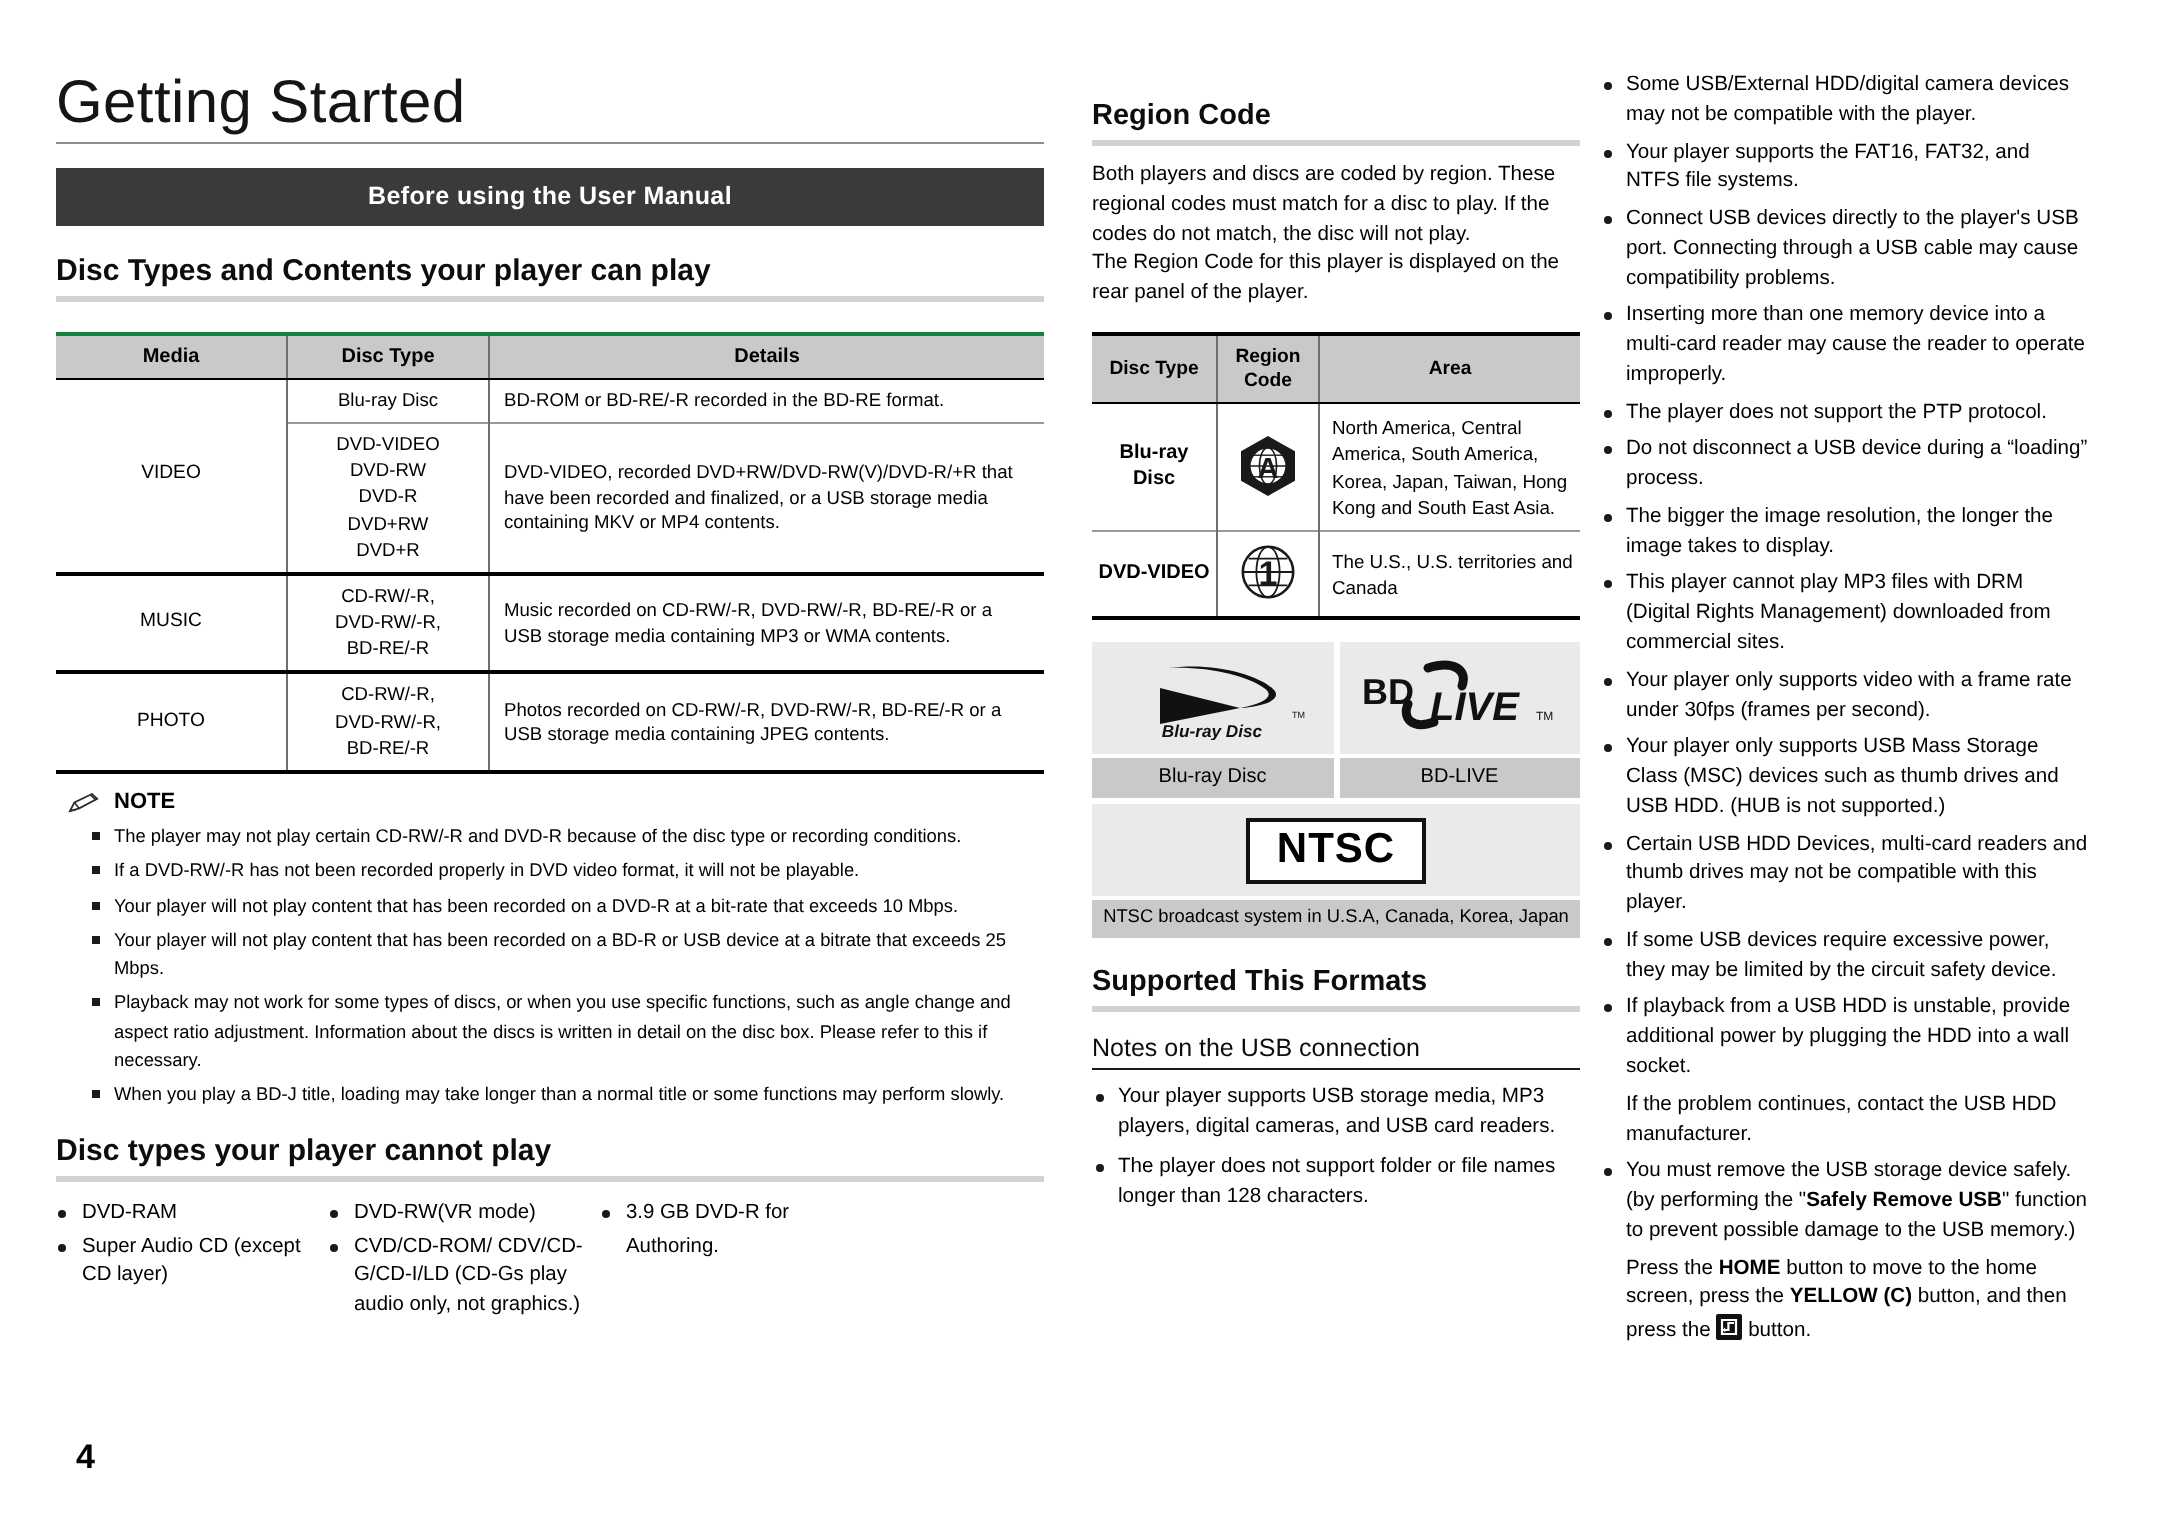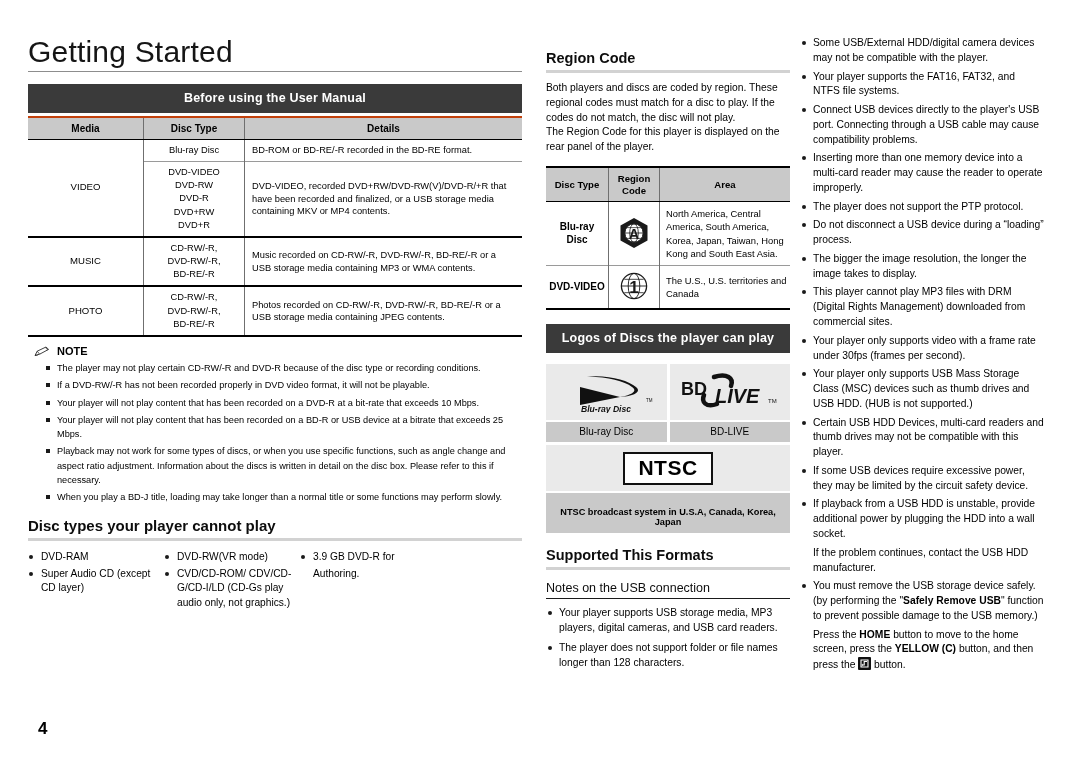--- a/index.html
+++ b/index.html
@@ -43,23 +43,23 @@
   .h2.tight { margin-top:13px; }
   .h3 {
     font-size:12.5px; font-weight:normal; color:#0d0d0d;
     margin:11px 0 0 0; padding-bottom:3px;
     border-bottom:1.5px solid #1a1a1a;
   }
   .h2-mid { font-size:14.5px; }
 
   
   table.disc {
-    width:100%; border-collapse:collapse; margin-top:3px;
+    width:100%; border-collapse:collapse; margin-top:15px;
     font-size:9.3px; line-height:1.33;
-    border-top:2px solid #c2410c; border-bottom:2px solid #000;
+    border-top:2px solid #15803d; border-bottom:2px solid #000;
   }
   table.disc th {
     background:#c9c9c9; font-size:10px; font-weight:bold;
     padding:4px 2px; text-align:center;
     border-bottom:1px solid #000;
   }
   table.disc th.sep, table.disc td.sep { border-left:1px solid #6f6f6f; }
   table.disc td {
     padding:4px 6px; vertical-align:middle;
     border-top:1px solid #9a9a9a;
@@ -145,21 +145,21 @@
   .ntsc-cell {
     margin-top:3px; background:#eaeaea; height:46px;
     display:flex; align-items:center; justify-content:center;
   }
   .ntsc-box {
     border:2px solid #111; padding:2px 13px 3px 13px;
     font-size:21px; font-weight:bold; letter-spacing:0.5px; background:#fff;
   }
   .ntsc-cap {
     margin-top:2px; background:#c9c9c9; text-align:center;
-    font-size:9.2px; padding:14px 0 6px 0;font-weight:bold;
+    font-size:9.2px; padding:3px 0 6px 0;
   }
 
   ul.usb {
     list-style:none; margin:7px 0 0 0; padding:0;
     font-size:10.3px; line-height:1.43;
   }
   ul.usb li { position:relative; padding-left:13px; margin-bottom:5px; }
   ul.usb li:before {
     content:""; position:absolute; left:2px; top:5px;
     width:4px; height:4px; border-radius:50%; background:#1a1a1a;
@@ -188,20 +188,21 @@
 <body>
 
 <div class="page">
 
   <div class="col col-left">
 
     <h1 class="chapter-title">Getting Started</h1>
 
     <div class="banner">Before using the User Manual</div>
 
+    <div class="h2">Disc Types and Contents your player can play</div>
 
     <table class="disc">
       <thead>
         <tr>
           <th>Media</th>
           <th class="sep">Disc Type</th>
           <th class="sep">Details</th>
         </tr>
       </thead>
       <tbody>
@@ -317,21 +318,20 @@
                 <line x1="5.3" y1="21.7" x2="24.7" y2="21.7" stroke="#1a1a1a" stroke-width="0.8"></line>
                 <text x="15" y="21.5" font-family="Liberation Sans, sans-serif" font-size="17" font-weight="bold" fill="#1a1a1a" text-anchor="middle">1</text>
               </svg>
             </span>
           </td>
           <td class="ar sep">The U.S., U.S. territories and Canada</td>
         </tr>
       </tbody>
     </table>
 
-    <div class="banner" style="margin-top:14px">Logos of Discs the player can play</div>
 
     <div class="logo-grid">
       <div class="logo-row">
         <div class="logo-cell">
           <svg width="104" height="42" viewBox="0 0 104 42">
             <path d="M30 6 C52 3 74 9 82 16 C88 21 80 25 66 26 C78 24 84 20 78 16 C70 10 50 5 30 6 Z" fill="#111"></path>
             <path d="M26 16 L66 26 L26 34 Z" fill="#111"></path>
             <text x="52" y="40.5" font-family="Liberation Sans, sans-serif" font-size="8.6" font-weight="bold" font-style="italic" fill="#111" text-anchor="middle">Blu-ray Disc</text>
             <text x="92" y="31" font-family="Liberation Sans, sans-serif" font-size="4.5" fill="#111">TM</text>
           </svg>

